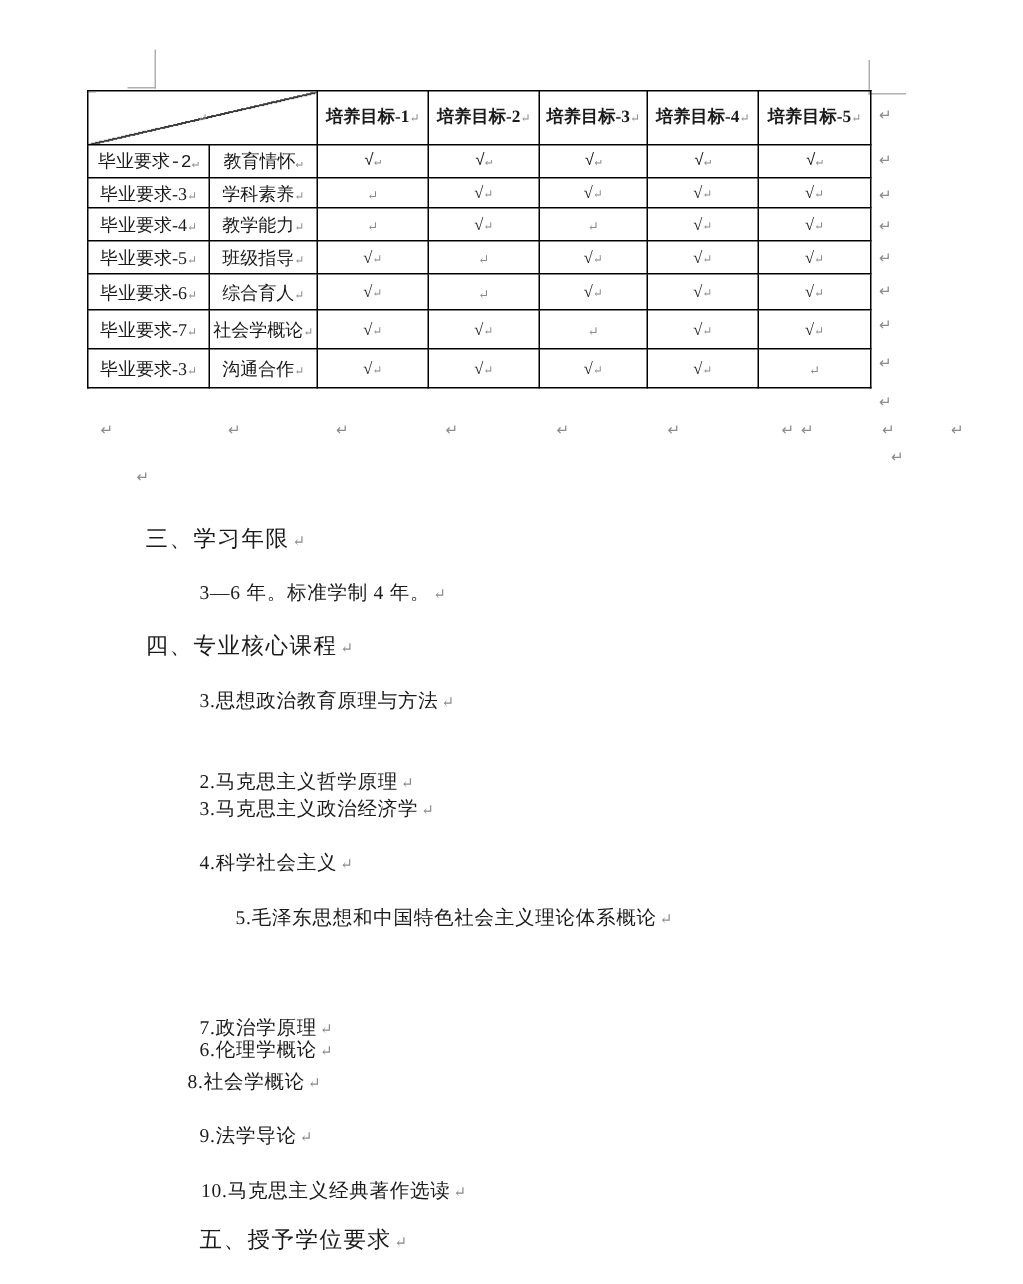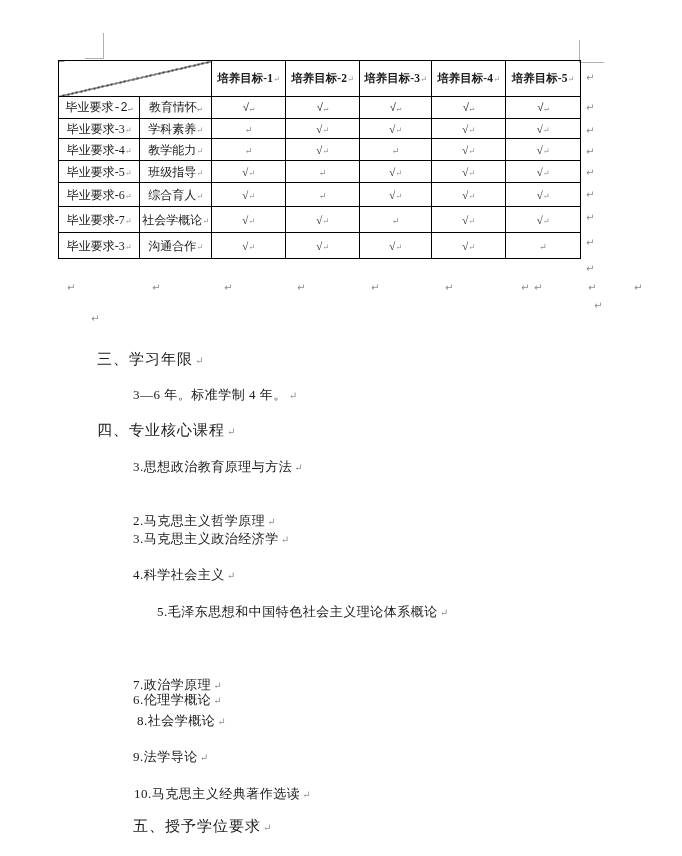--- a/index.html
+++ b/index.html
@@ -157,18 +157,18 @@
       <div class="line heading" style="left: 97px; top: 350px;"><span>三、学习年限</span><span class="pmark">↵</span></div>
       <div class="line body" style="left: 133px; top: 386px;"><span>3—6 年。标准学制 4 年。</span><span class="pmark">↵</span></div>
       <div class="line heading" style="left: 97px; top: 421px;"><span>四、专业核心课程</span><span class="pmark">↵</span></div>
       <div class="line body" style="left: 133px; top: 458px;"><span>3.思想政治教育原理与方法</span><span class="pmark">↵</span></div>
       <div class="line body" style="left: 133px; top: 494px; margin-top: 18px;"><span>2.马克思主义哲学原理</span><span class="pmark">↵</span></div>
       <div class="line body" style="left: 133px; top: 530px;"><span>3.马克思主义政治经济学</span><span class="pmark">↵</span></div>
       <div class="line body" style="left: 133px; top: 566px;"><span>4.科学社会主义</span><span class="pmark">↵</span></div>
       <div class="line body" style="left: 133px; top: 603px; margin-left: 24px;"><span>5.毛泽东思想和中国特色社会主义理论体系概论</span><span class="pmark">↵</span></div>
       <div class="line body" style="left: 133px; top: 643px; margin-top: 48px;"><span>6.伦理学概论</span><span class="pmark">↵</span></div>
       <div class="line body" style="left: 133px; top: 676px;"><span>7.政治学原理</span><span class="pmark">↵</span></div>
-      <div class="line body" style="left: 137px; top: 712px; text-align: center;"><span>8.社会学概论</span><span class="pmark">↵</span></div>
+      <div class="line body" style="left: 125px; top: 712px; text-align: center;"><span>8.社会学概论</span><span class="pmark">↵</span></div>
       <div class="line body" style="left: 133px; top: 748px;"><span>9.法学导论</span><span class="pmark">↵</span></div>
       <div class="line body" style="left: 134px; top: 785px;"><span>10.马克思主义经典著作选读</span><span class="pmark">↵</span></div>
       <div class="line heading" style="left: 97px; top: 817px; margin-left: 36px;"><span>五、授予学位要求</span><span class="pmark">↵</span></div>
     </div>
 </div>
 
 </body></html>

